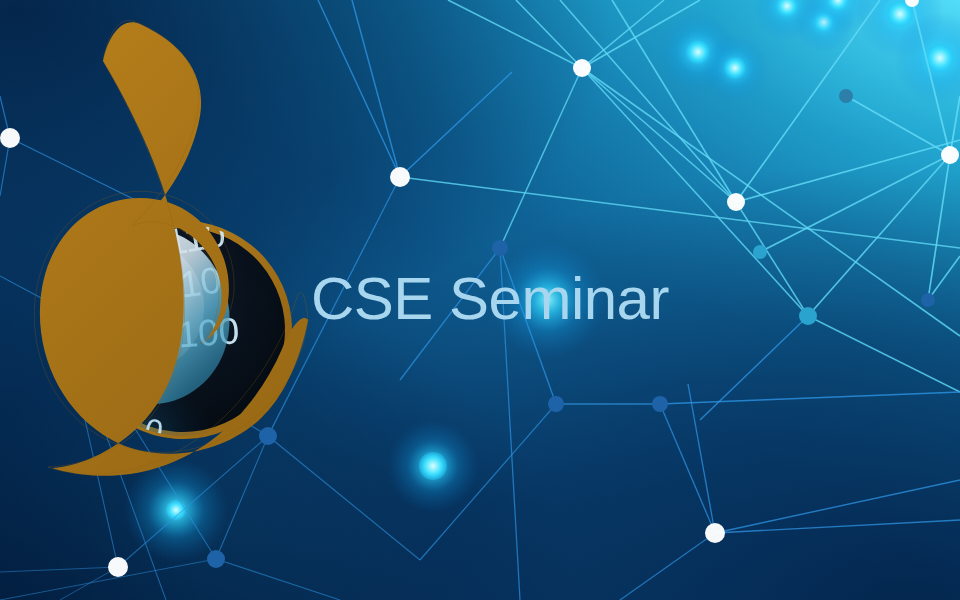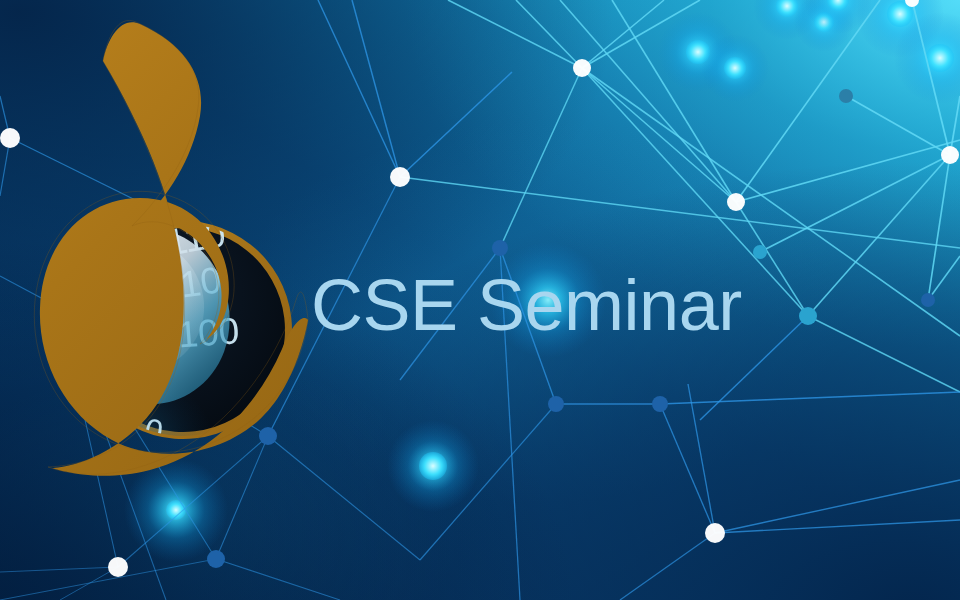--- a/index.html
+++ b/index.html
@@ -29,21 +29,21 @@
     position: absolute;
     left: 0;
     top: 0;
     width: 960px;
     height: 600px;
   }
   #seminar-title {
     position: absolute;
     left: 311px;
     top: 269px;
-    font-size: 72px;
+    font-size: 60px;
     line-height: 1;
     font-weight: 400;
     letter-spacing: -0.5px;
     color: #a8d6ef;
     white-space: nowrap;
     -webkit-font-smoothing: antialiased;
   }
 </style>
 </head>
 <body>

